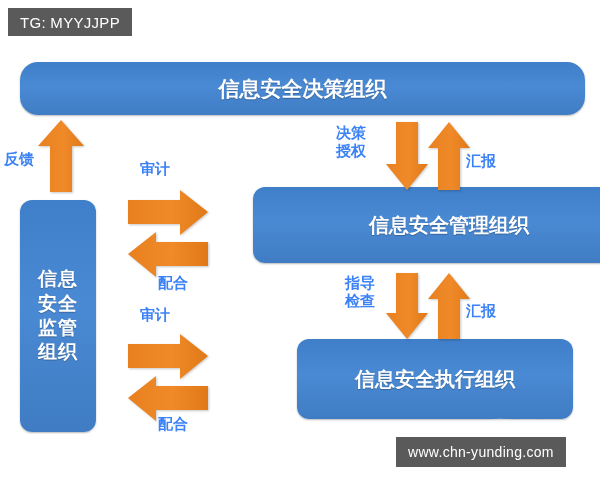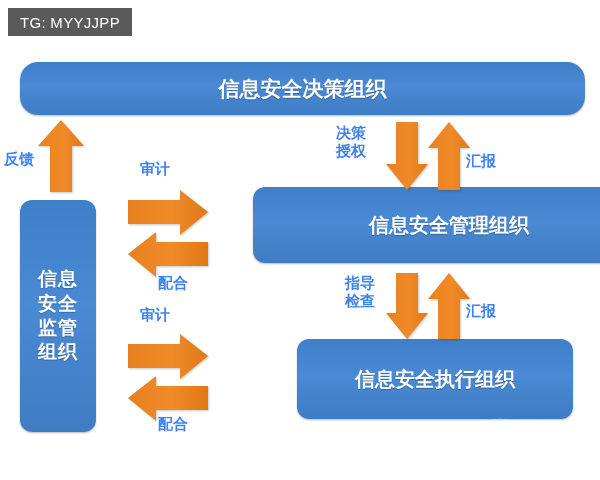--- a/index.html
+++ b/index.html
@@ -74,20 +74,21 @@
     opacity:.28;overflow:hidden;
   }
 </style>
 </head>
 <body>
 
 <div id="stage">
 
   <div class="badge" id="tg-badge">TG: MYYJJPP</div>
 
+  <div class="badge" id="site-badge">www.chn-yunding.com</div>
 
   <div class="bluebox" id="box-decision">信息安全决策组织</div>
 
   <div class="bluebox" id="box-manage">信息安全管理组织</div>
 
   <div class="bluebox" id="box-execute">信息安全执行组织</div>
 
   <div class="bluebox" id="box-supervise">
     <div>
       <span class="stack">信息</span>

